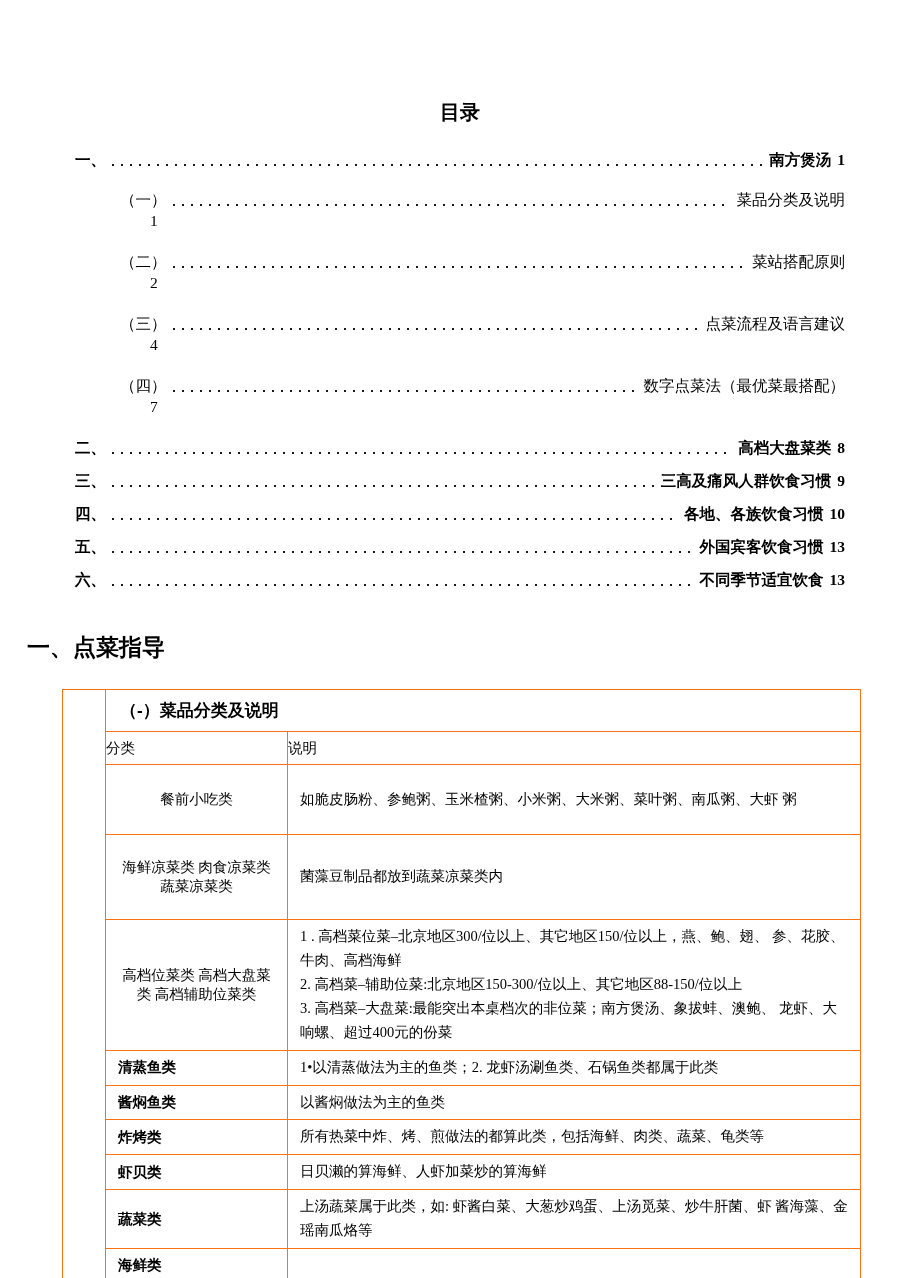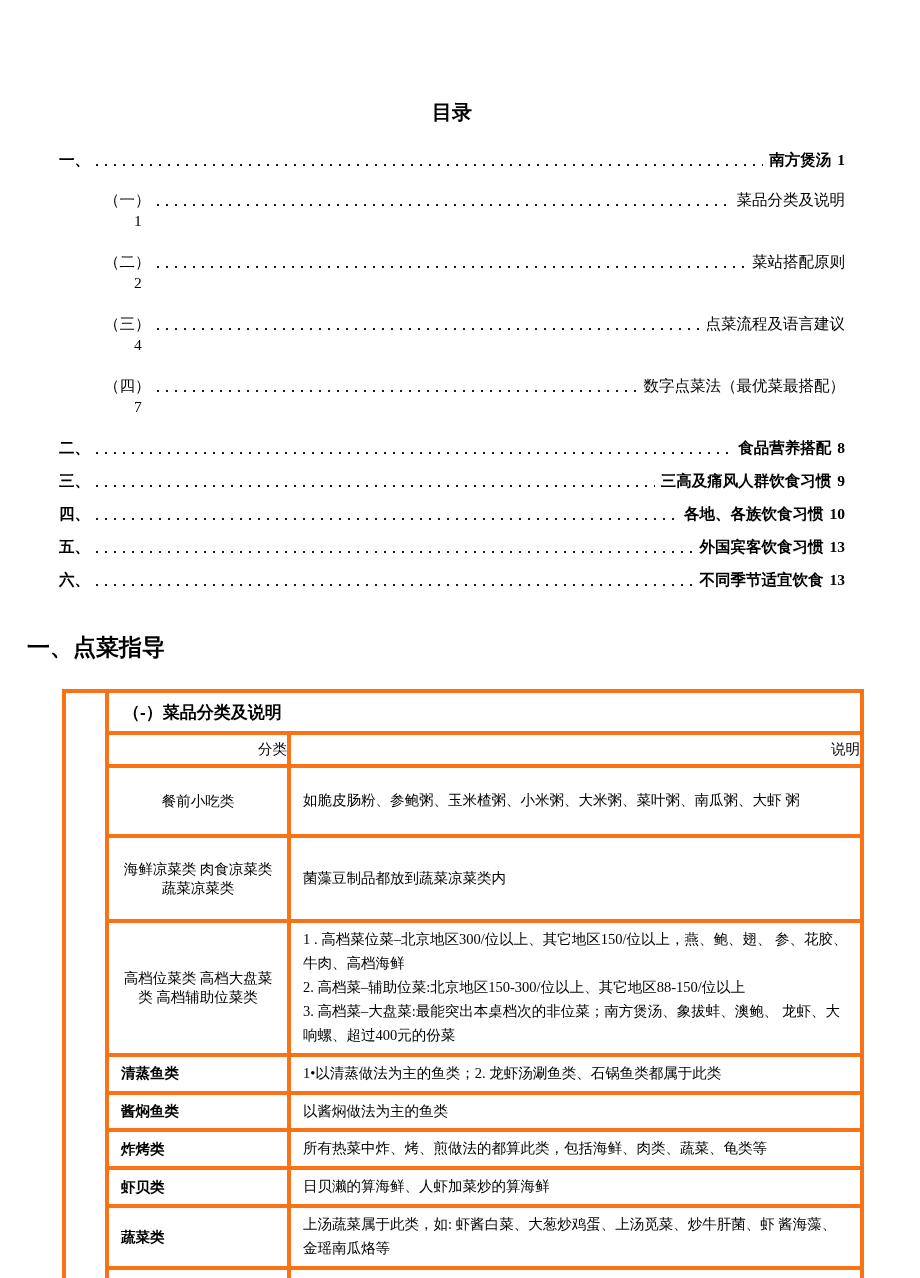--- a/index.html
+++ b/index.html
@@ -7,21 +7,21 @@
   body {
     width: 920px;
     height: 1278px;
     overflow: hidden;
     font-family: "Liberation Serif", "DejaVu Serif", serif;
     color: #000;
   }
   .page { width: 920px; height: 1278px; position: relative; background: #fff; }
 
   
-  .toc { padding: 98px 75px 0 59px; }
+  .toc { padding: 98px 75px 0 75px; }
   .toc-title {
     text-align: center;
     font-family: "Liberation Sans", "DejaVu Sans", sans-serif;
     font-weight: bold;
     font-size: 20px;
     line-height: 28px;
     margin-bottom: 24px;
   }
   .toc-list { font-size: 15.5px; line-height: 20px; }
   .toc-row { display: flex; align-items: flex-end; }
@@ -50,34 +50,34 @@
   }
 
   
   table.cls-table {
     border-collapse: collapse;
     margin-left: 62px;
     width: 798px;
     table-layout: fixed;
     font-size: 14.5px;
   }
-  .cls-table td { border: 4px solid #f97316; vertical-align: middle; }
+  .cls-table td { border: 1px solid #f97316; vertical-align: middle; }
   col.c-narrow { width: 43px; }
   col.c-cat { width: 182px; }
   col.c-desc { width: 573px; }
 
   tr.caption-row { height: 42px; }
   td.caption-cell {
     font-family: "Liberation Sans", "DejaVu Sans", sans-serif;
     font-weight: bold;
     font-size: 17px;
     padding-left: 14px;
   }
   tr.header-row { height: 33px; }
-  td.hdr { text-align: right; }
+  td.hdr { text-align: left; }
 
   td.cat { padding: 4px 10px; }
   tr.center-cat td.cat { text-align: center; }
   tr.left-cat td.cat { text-align: left; padding-left: 12px; font-weight: bold; }
   td.desc { padding: 5px 12px; line-height: 1.65; white-space: pre-wrap; }
 
   tr.r1 { height: 70px; }
   tr.r2 { height: 85px; }
   tr.r3 { height: 130px; }
   tr.r4, tr.r5, tr.r6, tr.r7 { height: 27px; }
@@ -135,21 +135,21 @@
           <span class="lbl">（四）</span>
           <span class="leader"></span>
           <span class="ttl">数字点菜法（最优菜最搭配）</span>
         </div>
         <div class="pg2">7</div>
       </div>
 
       <div class="toc-row l1">
         <span class="lbl">二、</span>
         <span class="leader"></span>
-        <span class="ttl">食品营养搭配</span>
+        <span class="ttl">高档大盘菜类</span>
         <span class="pg">8</span>
       </div>
 
       <div class="toc-row l1">
         <span class="lbl">三、</span>
         <span class="leader"></span>
         <span class="ttl">三高及痛风人群饮食习惯</span>
         <span class="pg">9</span>
       </div>
 

